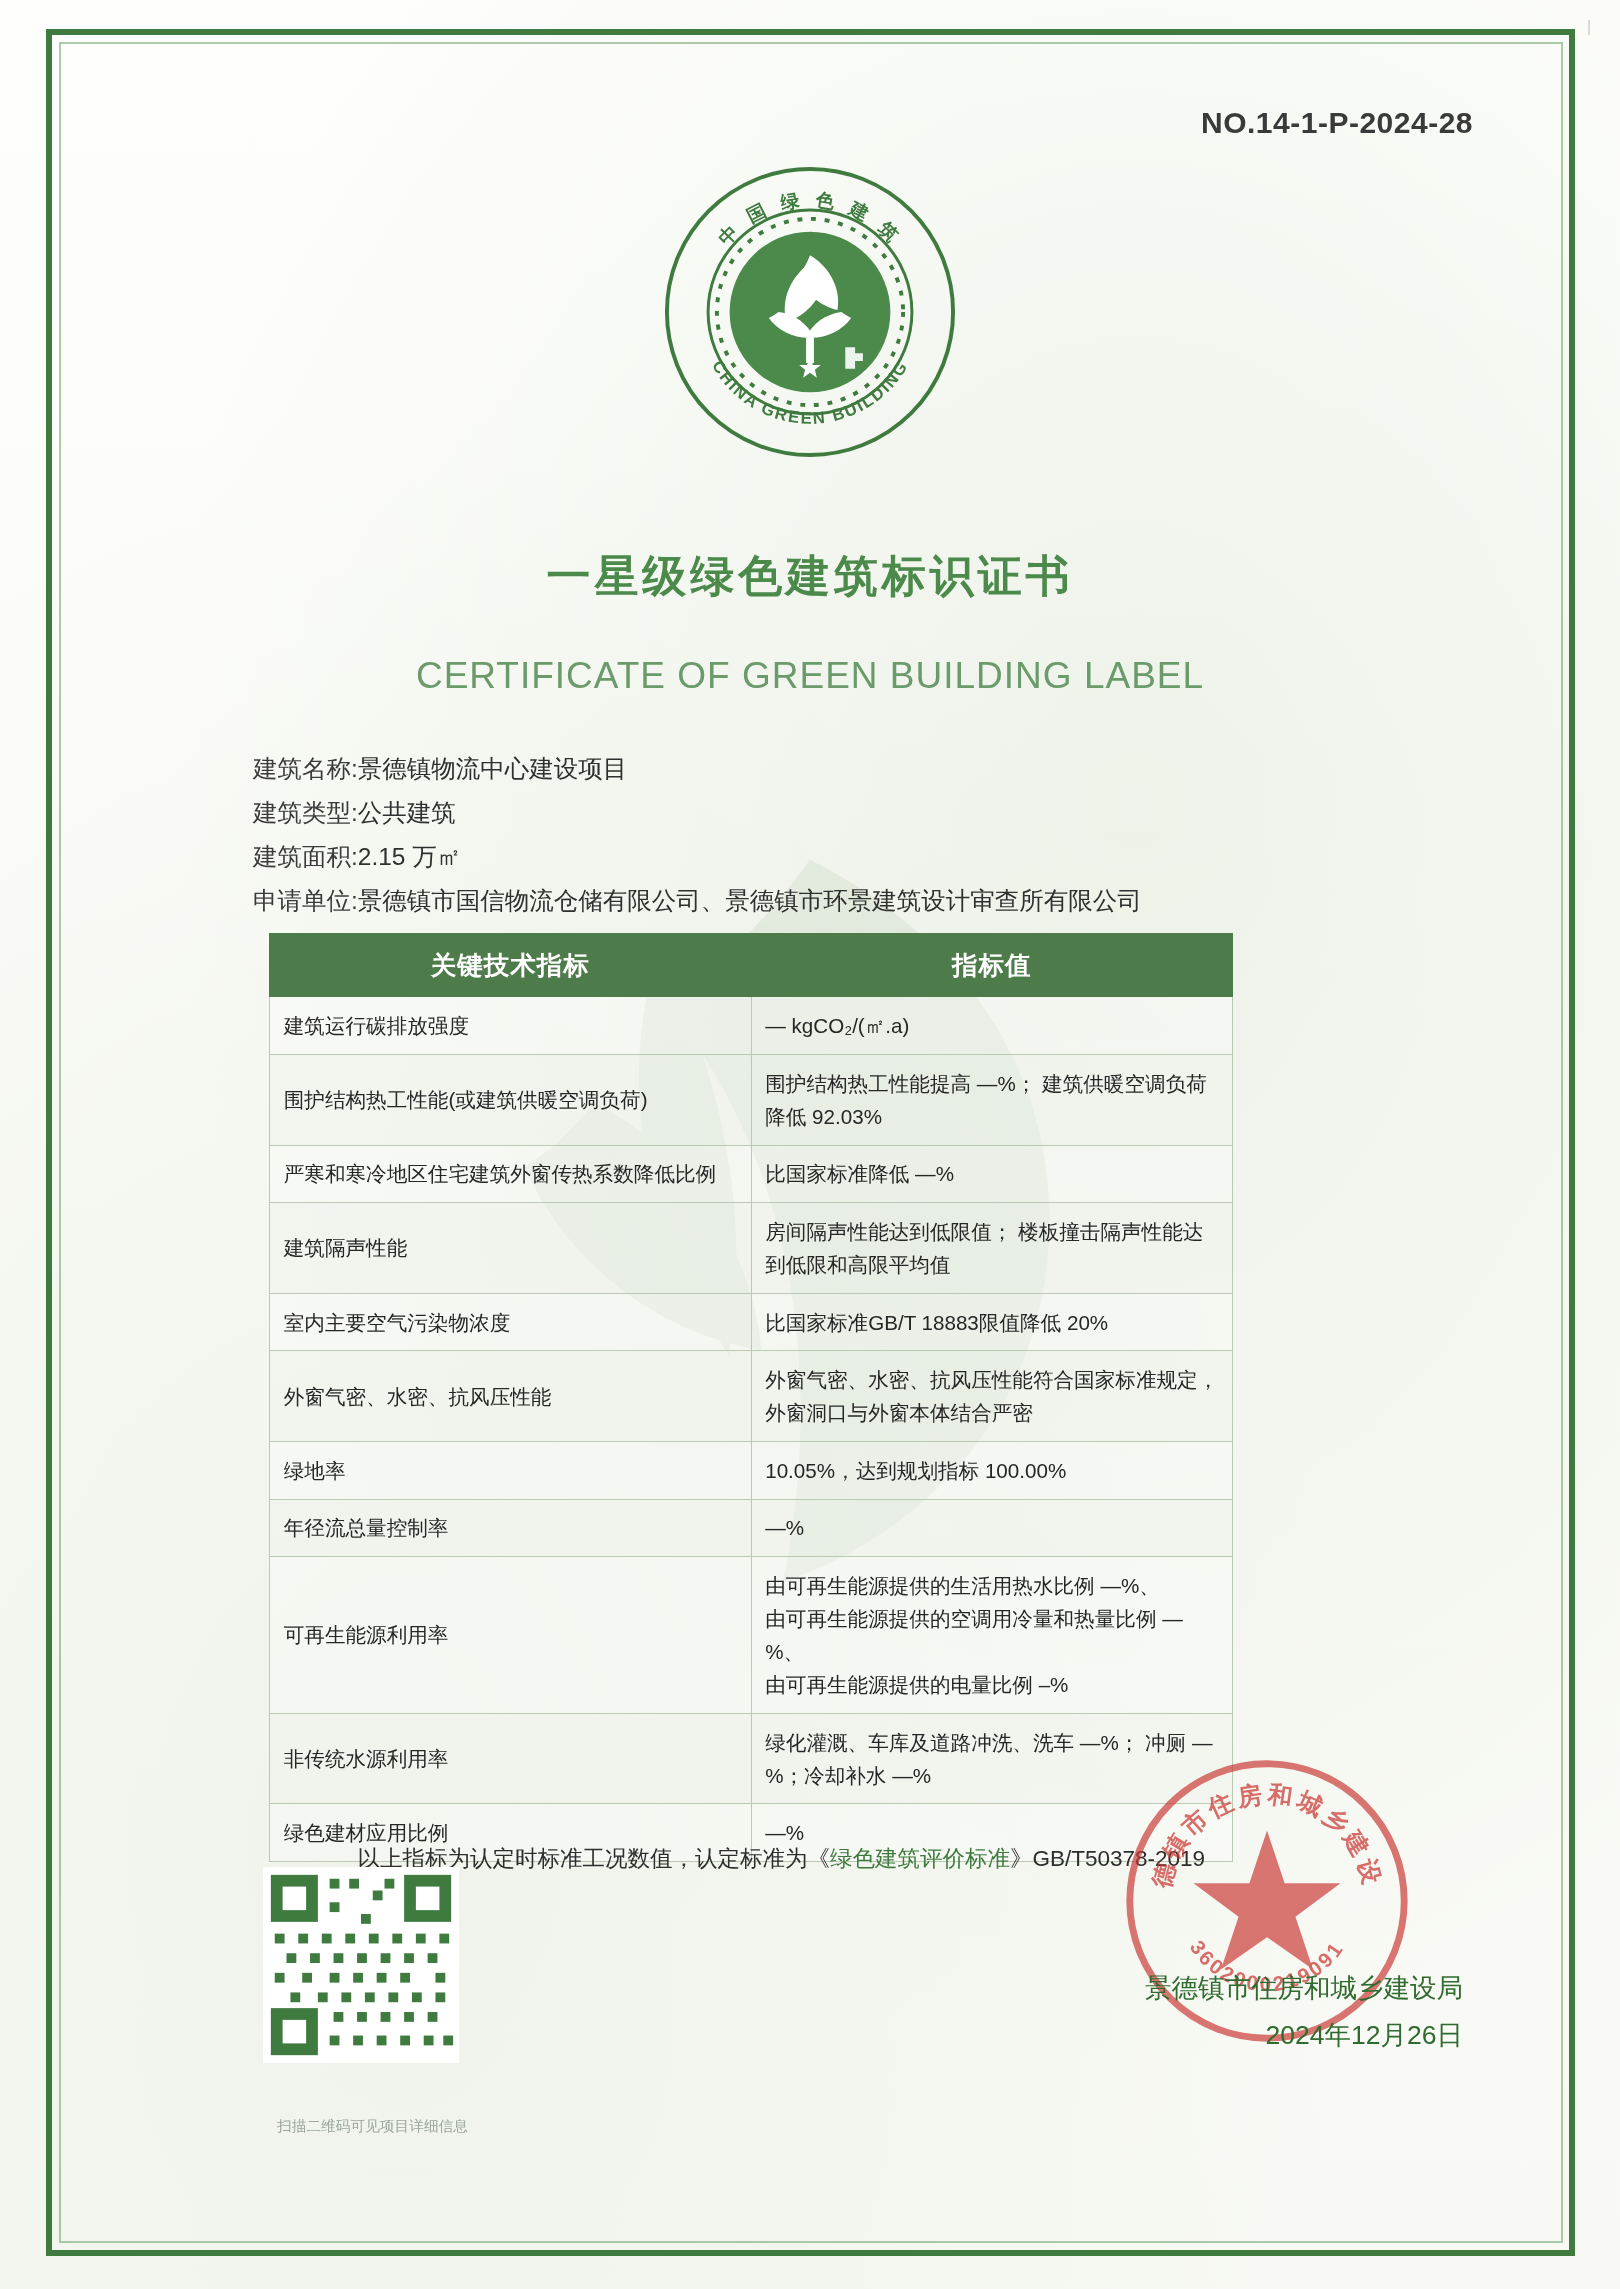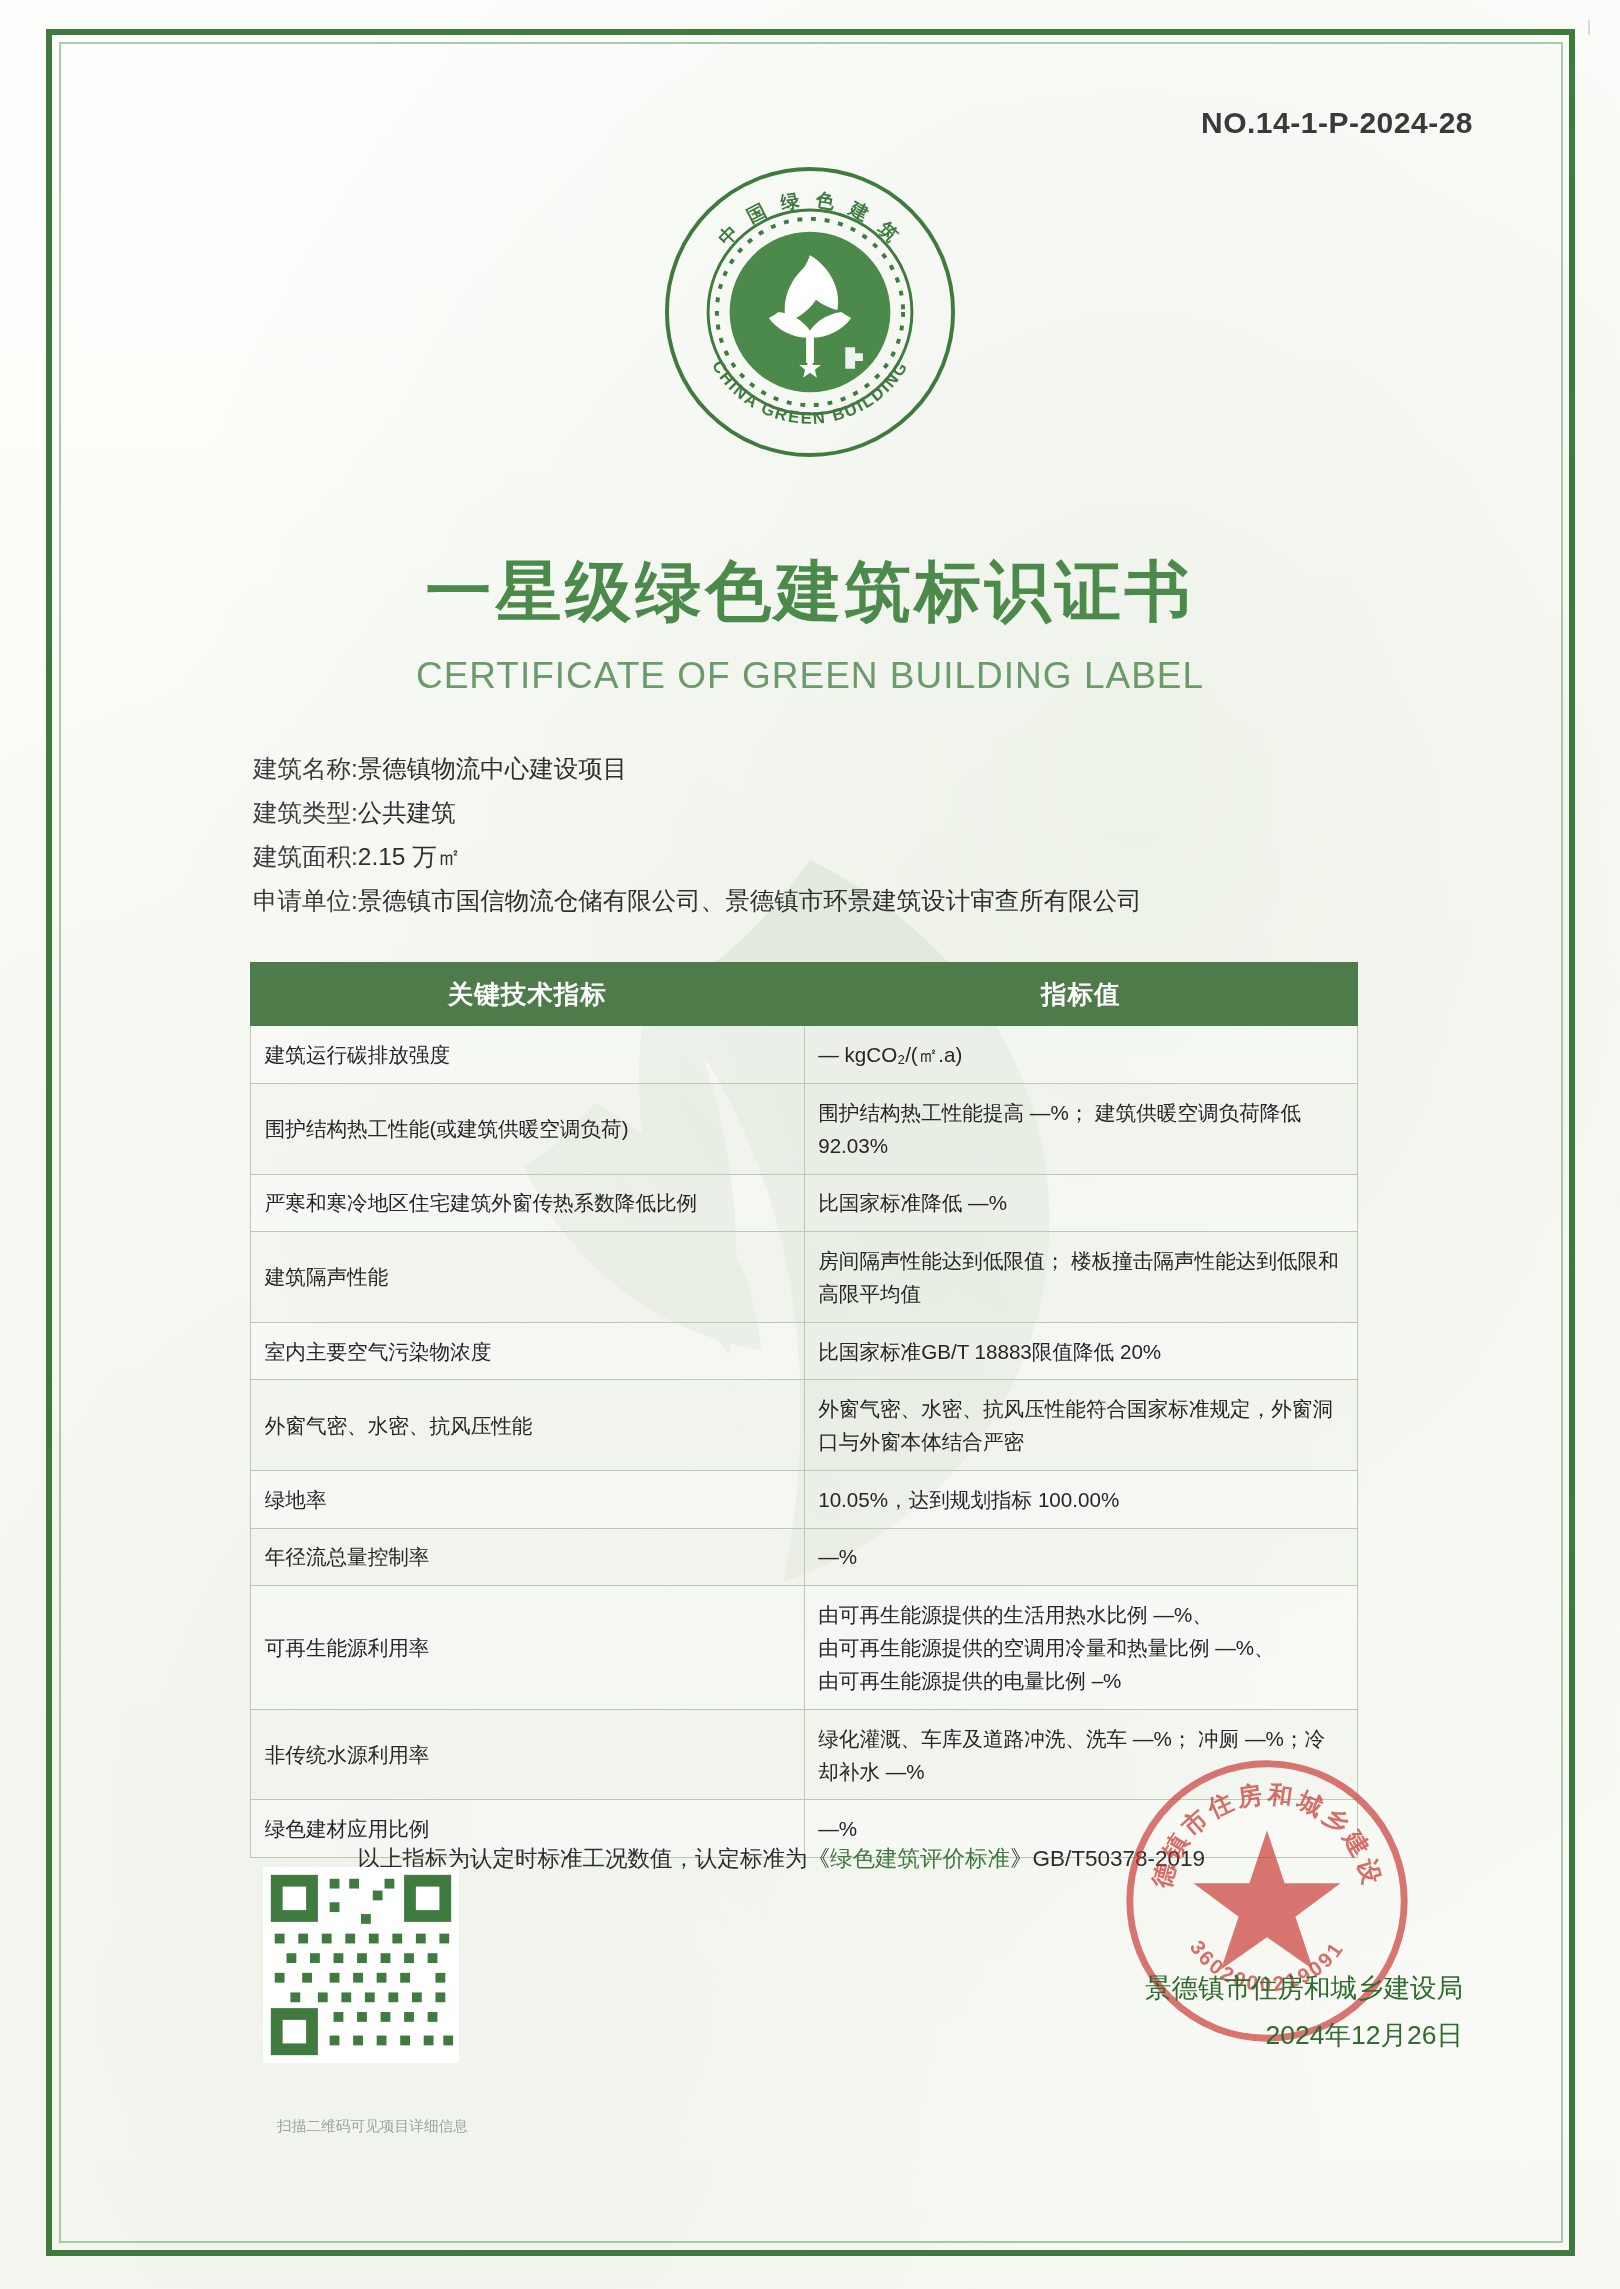--- a/index.html
+++ b/index.html
@@ -73,21 +73,21 @@
     transform: translateX(-50%);
     width: 294px;
     height: 294px;
   }
   .title-cn {
     position: absolute;
     left: 0;
     right: 0;
     top: 547px;
     text-align: center;
-    font-size: 66px;
+    font-size: 44px;
     font-weight: bold;
     letter-spacing: 3.9px;
     color: #4b8a4b;
     font-family: "Liberation Sans", sans-serif;
   }
   .title-en {
     position: absolute;
     left: 0;
     right: 0;
     top: 655px;
@@ -109,26 +109,25 @@
     white-space: nowrap;
   }
   .meta-row .lbl {
     color: #3a3a3a;
   }
   .meta-row .val {
     color: #2f2f2f;
   }
   table.indicators {
     position: absolute;
-    left: 250px;
+    left: 269px;
     top: 933px;
-    width: 1108px;
+    width: 964px;
     border-collapse: collapse;
     table-layout: fixed;
-    margin-top: 29px;
   }
   table.indicators th {
     background: #4d7b4a;
     color: #ffffff;
     font-size: 25.5px;
     font-weight: bold;
     padding: 13.7px 9.8px;
     text-align: center;
     border: 1px solid #4d7b4a;
     letter-spacing: 1px;

